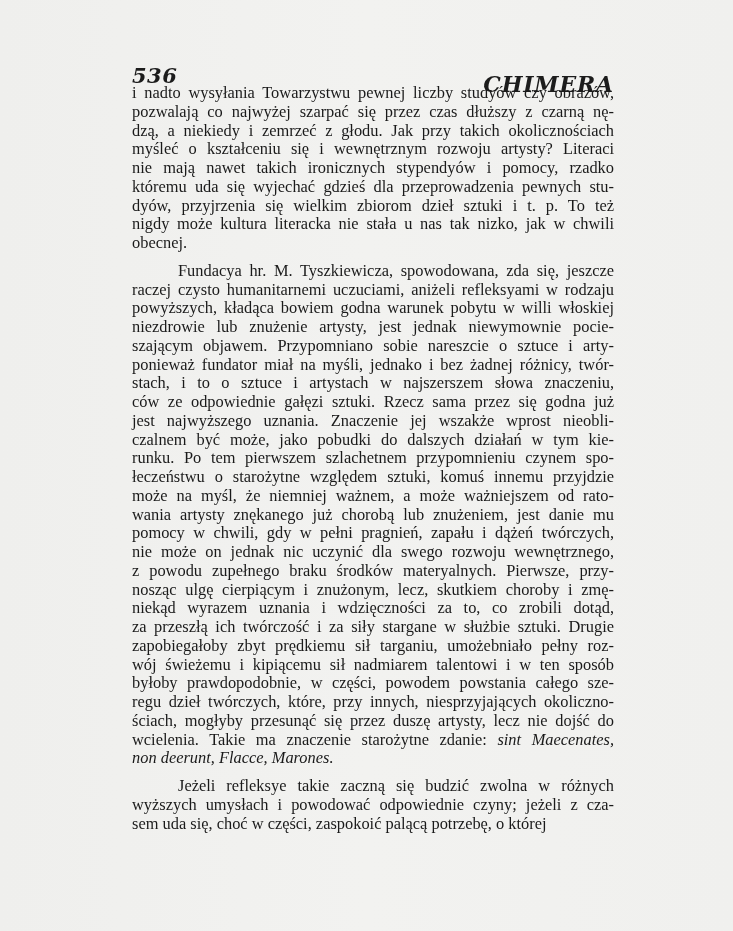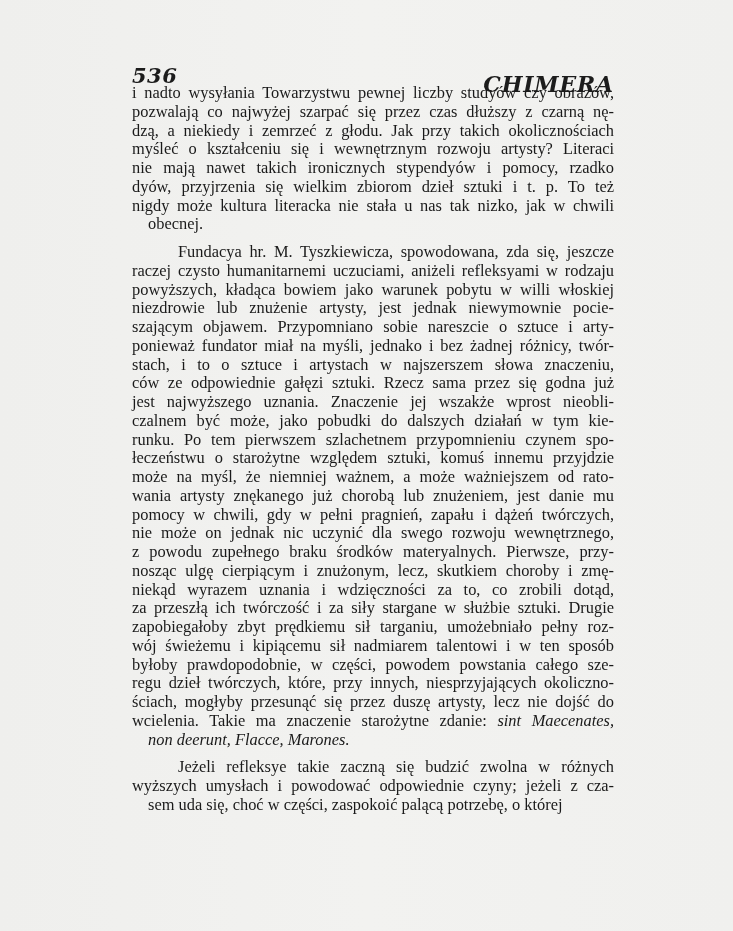--- a/index.html
+++ b/index.html
@@ -64,21 +64,20 @@
     .paragraph .line {
       display: block;
       text-align: justify;
       text-align-last: justify;
       white-space: nowrap;
       overflow: visible;
       height: 18.75px;
     }
     .paragraph .line.last {
       text-align-last: left;
-      margin-left: 16px;
     }
     .paragraph.indent .line.first {
       text-indent: 46px;
     }
     .para-gap {
       height: 9px;
     }
     .italic {
       font-style: italic;
     }
@@ -93,29 +92,30 @@
     <span class="journal-title">CHIMERA</span>
   </div>
 
   <div class="text-block">
     <div class="paragraph" id="para-1">
         <span class="line first"><span>i nadto wysyłania Towarzystwu pewnej liczby studyów czy obrazów,</span></span>
         <span class="line"><span>pozwalają co najwyżej szarpać się przez czas dłuższy z czarną nę-</span></span>
         <span class="line"><span>dzą, a niekiedy i zemrzeć z głodu. Jak przy takich okolicznościach</span></span>
         <span class="line"><span>myśleć o kształceniu się i wewnętrznym rozwoju artysty? Literaci</span></span>
         <span class="line"><span>nie mają nawet takich ironicznych stypendyów i pomocy, rzadko</span></span>
+        <span class="line"><span>któremu uda się wyjechać gdzieś dla przeprowadzenia pewnych stu-</span></span>
         <span class="line"><span>dyów, przyjrzenia się wielkim zbiorom dzieł sztuki i t. p. To też</span></span>
         <span class="line"><span>nigdy może kultura literacka nie stała u nas tak nizko, jak w chwili</span></span>
         <span class="line last"><span>obecnej.</span></span>
       </div>
     <div class="para-gap"></div>
     <div class="paragraph indent" id="para-2">
         <span class="line first"><span>Fundacya hr. M. Tyszkiewicza, spowodowana, zda się, jeszcze</span></span>
         <span class="line"><span>raczej czysto humanitarnemi uczuciami, aniżeli refleksyami w rodzaju</span></span>
-        <span class="line"><span>powyższych, kładąca bowiem jako warunek pobytu w willi włoskiej</span></span>
+        <span class="line"><span>powyższych, kładąca bowiem godna warunek pobytu w willi włoskiej</span></span>
         <span class="line"><span>niezdrowie lub znużenie artysty, jest jednak niewymownie pocie-</span></span>
         <span class="line"><span>szającym objawem. Przypomniano sobie nareszcie o sztuce i arty-</span></span>
         <span class="line"><span>ponieważ fundator miał na myśli, jednako i bez żadnej różnicy, twór-</span></span>
         <span class="line"><span>stach, i to o sztuce i artystach w najszerszem słowa znaczeniu,</span></span>
         <span class="line"><span>ców ze odpowiednie gałęzi sztuki. Rzecz sama przez się godna już</span></span>
         <span class="line"><span>jest najwyższego uznania. Znaczenie jej wszakże wprost nieobli-</span></span>
         <span class="line"><span>czalnem być może, jako pobudki do dalszych działań w tym kie-</span></span>
         <span class="line"><span>runku. Po tem pierwszem szlachetnem przypomnieniu czynem spo-</span></span>
         <span class="line"><span>łeczeństwu o starożytne względem sztuki, komuś innemu przyjdzie</span></span>
         <span class="line"><span>może na myśl, że niemniej ważnem, a może ważniejszem od rato-</span></span>

